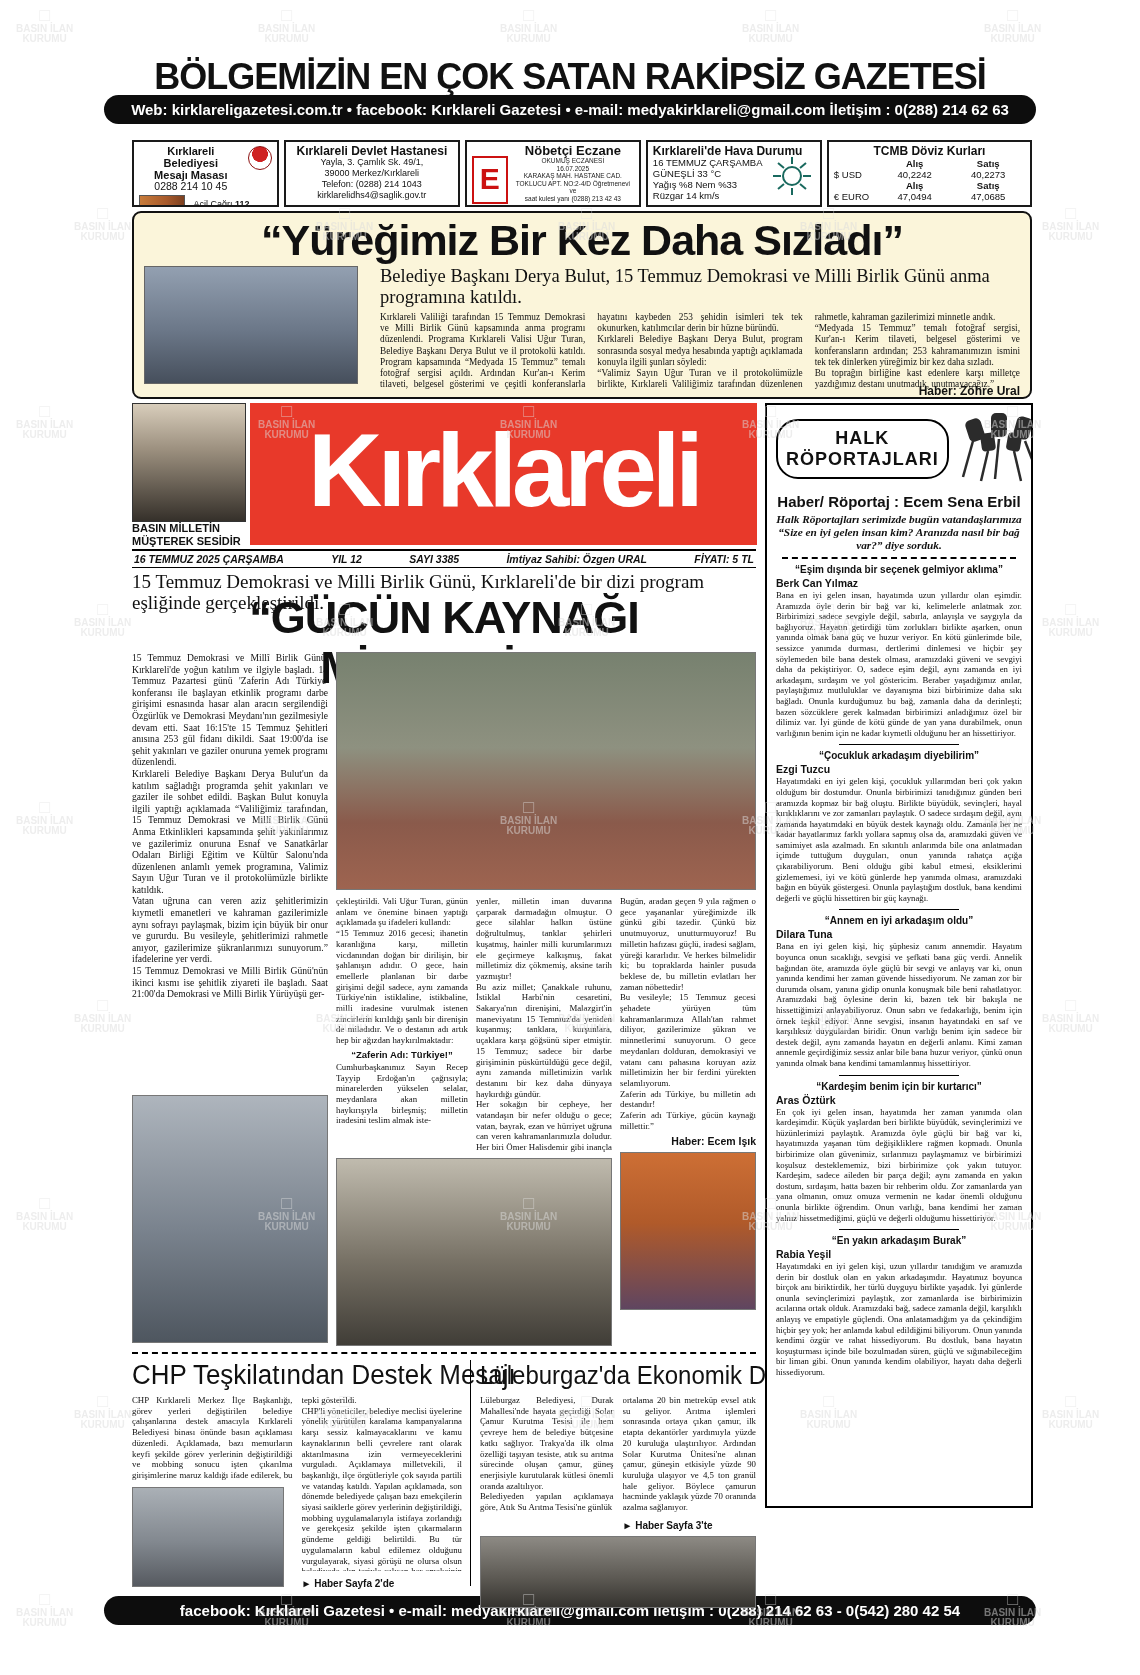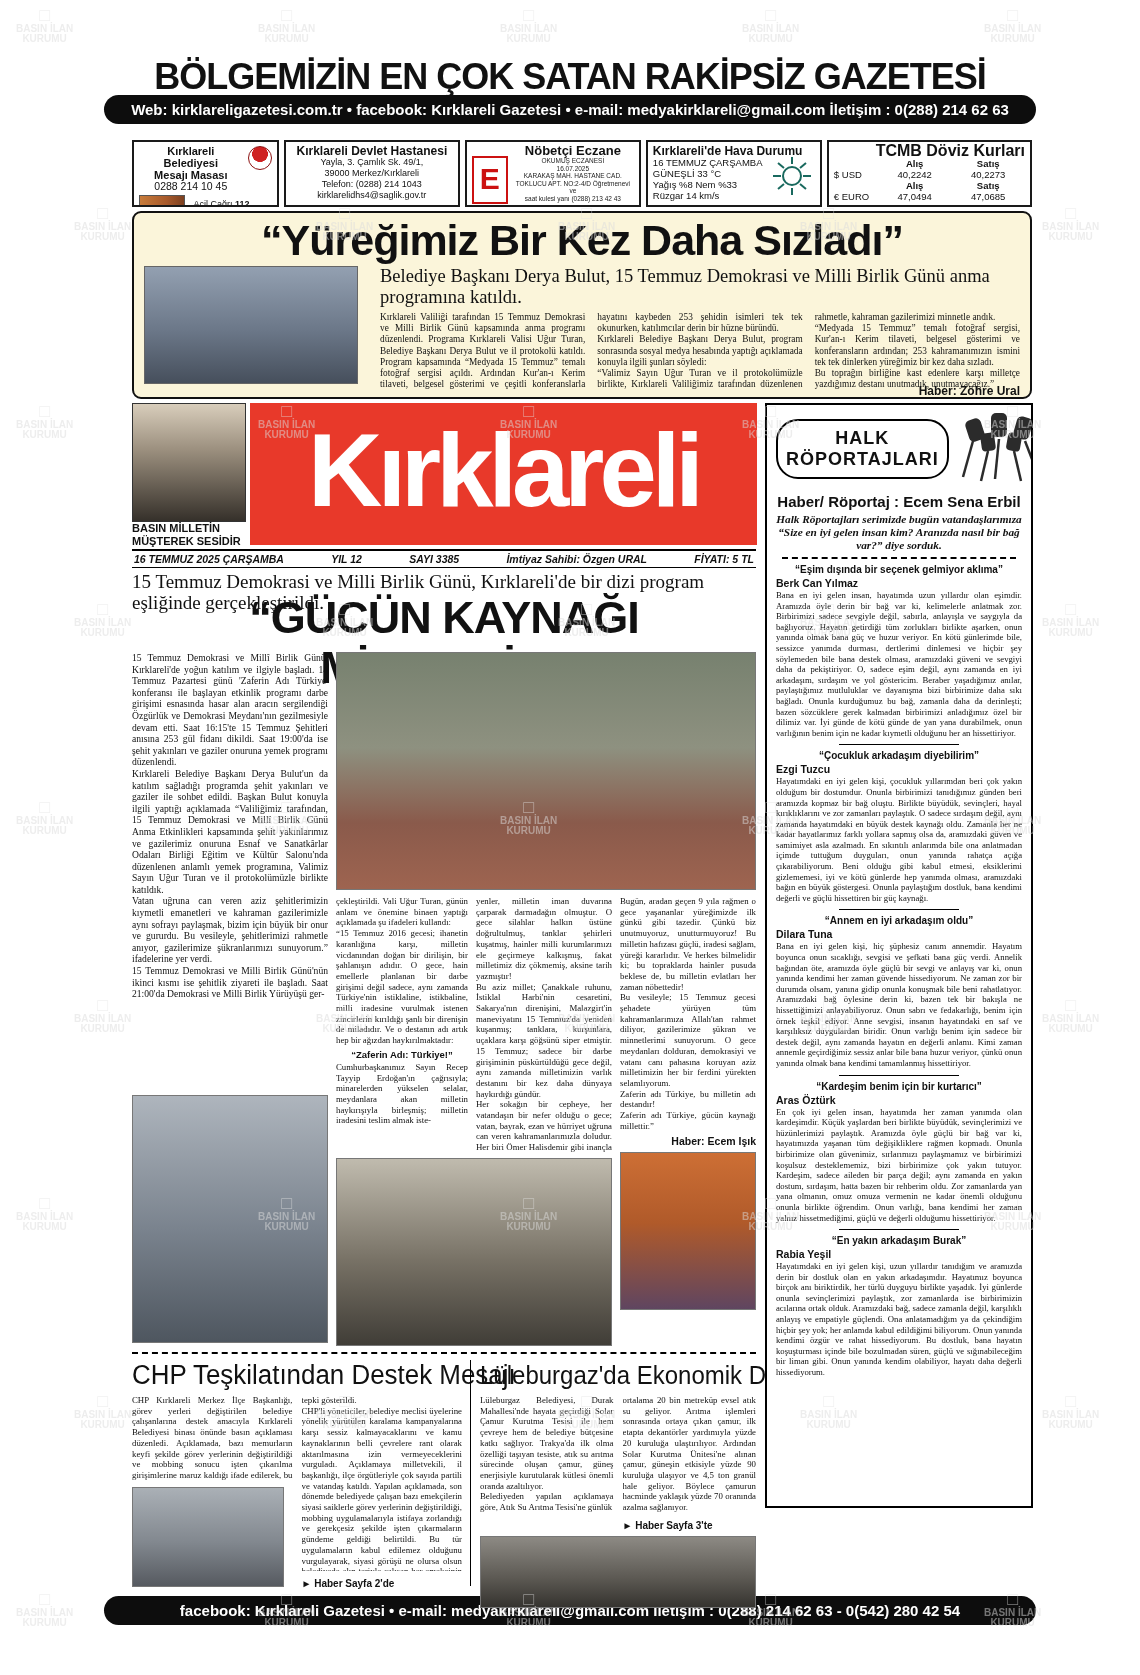--- a/index.html
+++ b/index.html
@@ -431,21 +431,21 @@
             <line x1="8" y1="7" x2="14" y2="12"></line>
               <line x1="30" y1="28" x2="36" y2="33"></line>
             <line x1="8" y1="33" x2="14" y2="28"></line>
               <line x1="30" y1="12" x2="36" y2="7"></line>
           </g>
         </svg>
       </span>
     </div>
 
     <div id="box-doviz" class="info-box">
-      <div class="ib-title" style="font-size:16px;text-align:right;">TCMB Döviz Kurları</div>
+      <div class="ib-title" style="font-size:12px;">TCMB Döviz Kurları</div>
       <div class="fx-grid">
         <div></div>
         <div class="h">Alış</div>
         <div class="h">Satış</div>
         <div>$ USD</div>
         <div class="v">40,2242</div>
         <div class="v">40,2273</div>
         <div></div>
         <div class="h">Alış</div>
         <div class="h">Satış</div>

